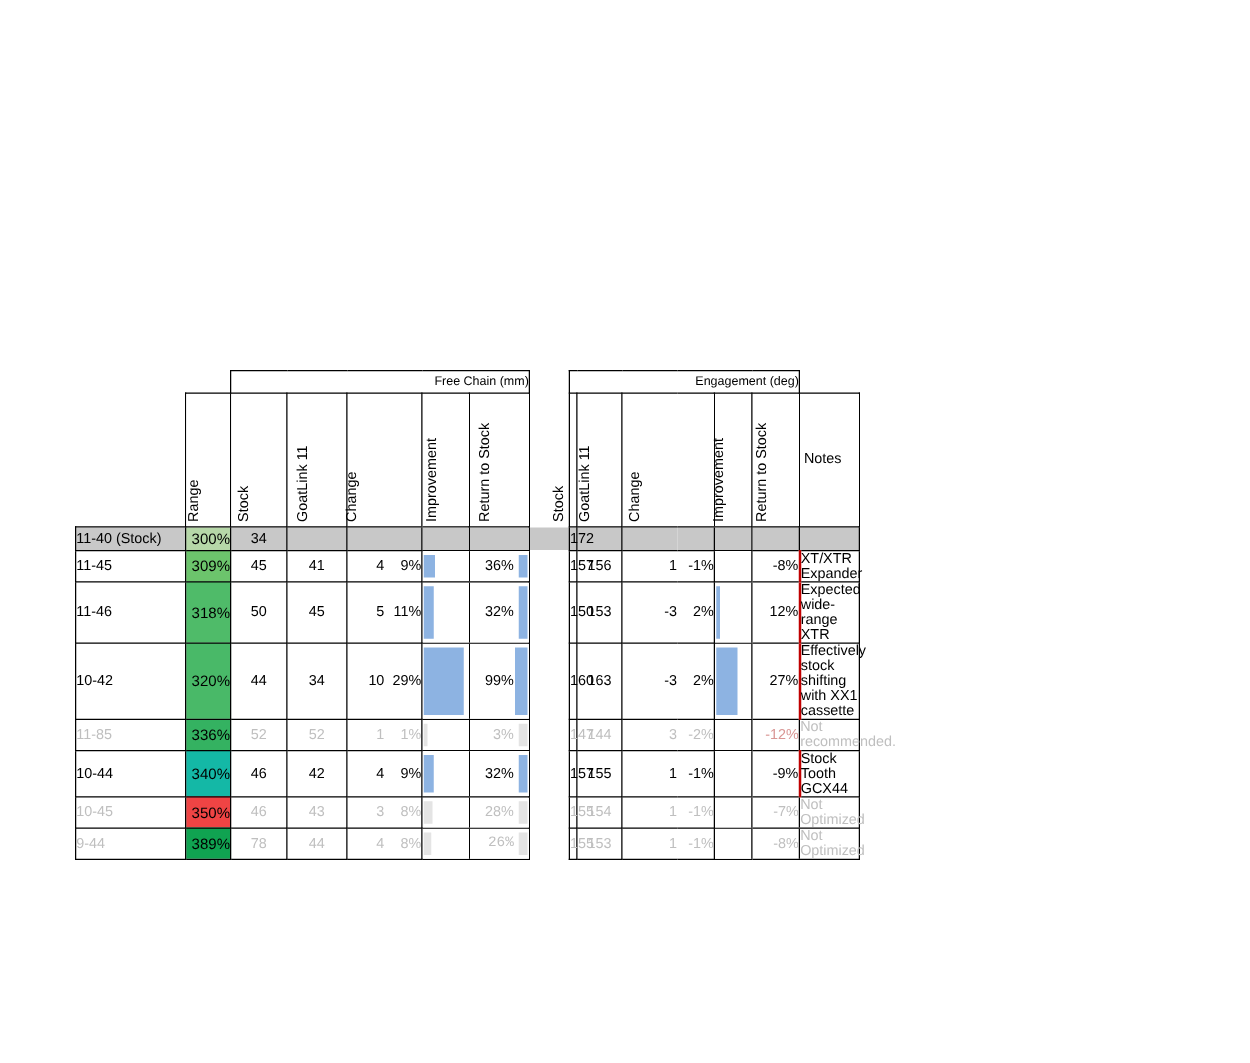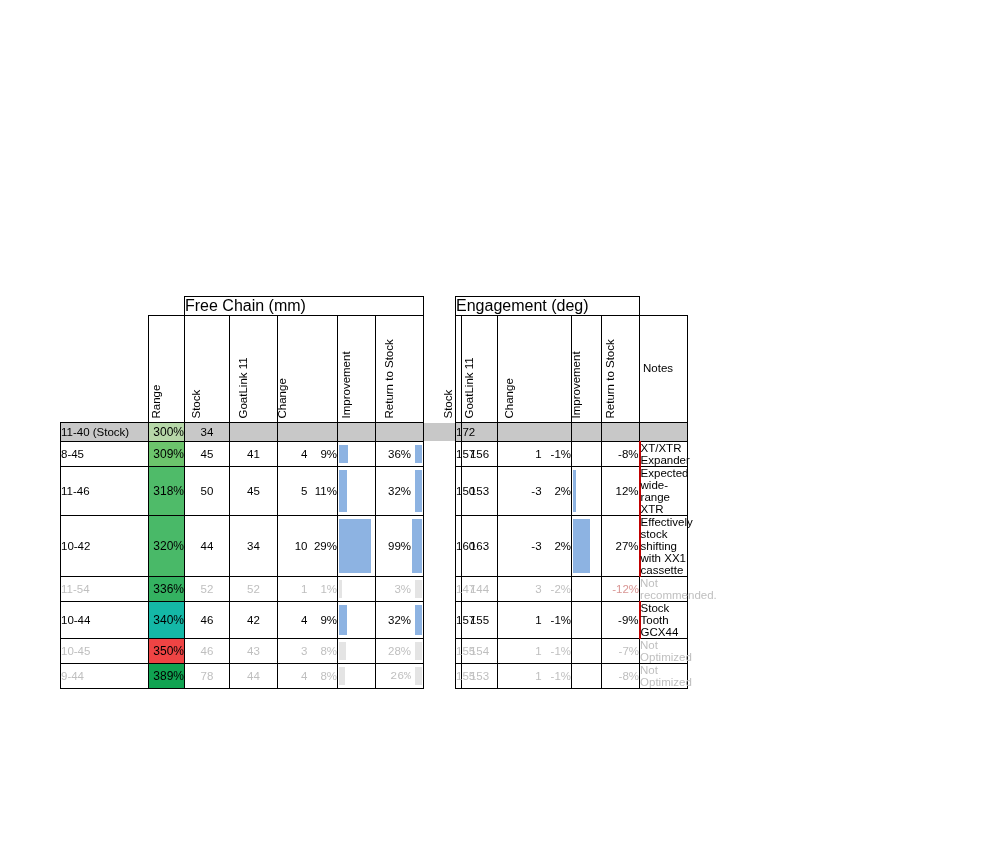--- a/index.html
+++ b/index.html
@@ -33,22 +33,22 @@
     border: 1px solid #000;
     padding: 0;
     vertical-align: middle;
     font-weight: normal;
     background: #ffffff;
   }
 
   
   .hdr-top td {
     height: 17px;
-    font-size: 16px;
-    text-align: left;
+    font-size: 10px;
+    text-align: right;
   }
   .no-border { border: none !important; }
   .no-left { border-left: none !important; }
   .no-right { border-right: none !important; }
   .no-top { border-top: none !important; }
   .no-bottom { border-bottom: none !important; }
 
   .group-label {
     text-align: center;
     font-size: 11.5px;
@@ -213,21 +213,21 @@
           <td class="no-border"></td>
           <td class="c-num">172</td>
           <td class="c-num"></td>
           <td class="c-numr no-right"></td>
           <td class="c-pair no-left"></td>
           <td class="barcell "></td>
           <td class="c-pair "></td>
           <td class="c-notes"></td>
         </tr>
         <tr>
-          <td class="c-name">8-45</td>
+          <td class="c-name">11-45</td>
           <td class="range-cell" style="background: rgb(108, 196, 108);">309%</td>
           <td class="c-num">45</td>
           <td class="c-num">41</td>
           <td class="c-numr no-right">4</td>
           <td class="c-pair no-left">9%</td>
           <td class="barcell dash-left dash-right">
             <div class="bar" style="left: 1px; width: 9px;"></div>
           </td>
           <td class="c-pair" style="position: relative; padding-right: 12px;">36%<div class="tiny-bar" style="left: auto; right: 1px; width: 7px;"></div></td>
           <td class="no-border"></td>
@@ -277,21 +277,21 @@
           <td class="c-num">163</td>
           <td class="c-numr no-right">-3</td>
           <td class="c-pair no-left">2%</td>
           <td class="barcell dash-left dash-right">
             <div class="bar" style="left: 1px; width: 17px;"></div>
           </td>
           <td class="c-pair solid-red-right">27%</td>
           <td class="c-notes">Effectively stock shifting with XX1 cassette</td>
         </tr>
         <tr>
-          <td class="c-name greyed">11-54</td>
+          <td class="c-name greyed">11-85</td>
           <td class="range-cell" style="background: rgb(52, 178, 97);">336%</td>
           <td class="c-num greyed">52</td>
           <td class="c-num greyed">52</td>
           <td class="c-numr no-right greyed">1</td>
           <td class="c-pair no-left greyed">1%</td>
           <td class="barcell dash-left dash-right">
             <div class="bar grey" style="left: 1px; width: 3px;"></div>
           </td>
           <td class="c-pair greyed" style="position: relative; padding-right: 12px;">3%<div class="tiny-bar grey" style="left: auto; right: 1px; width: 7px; background: rgb(228, 228, 228);"></div></td>
           <td class="no-border"></td>

